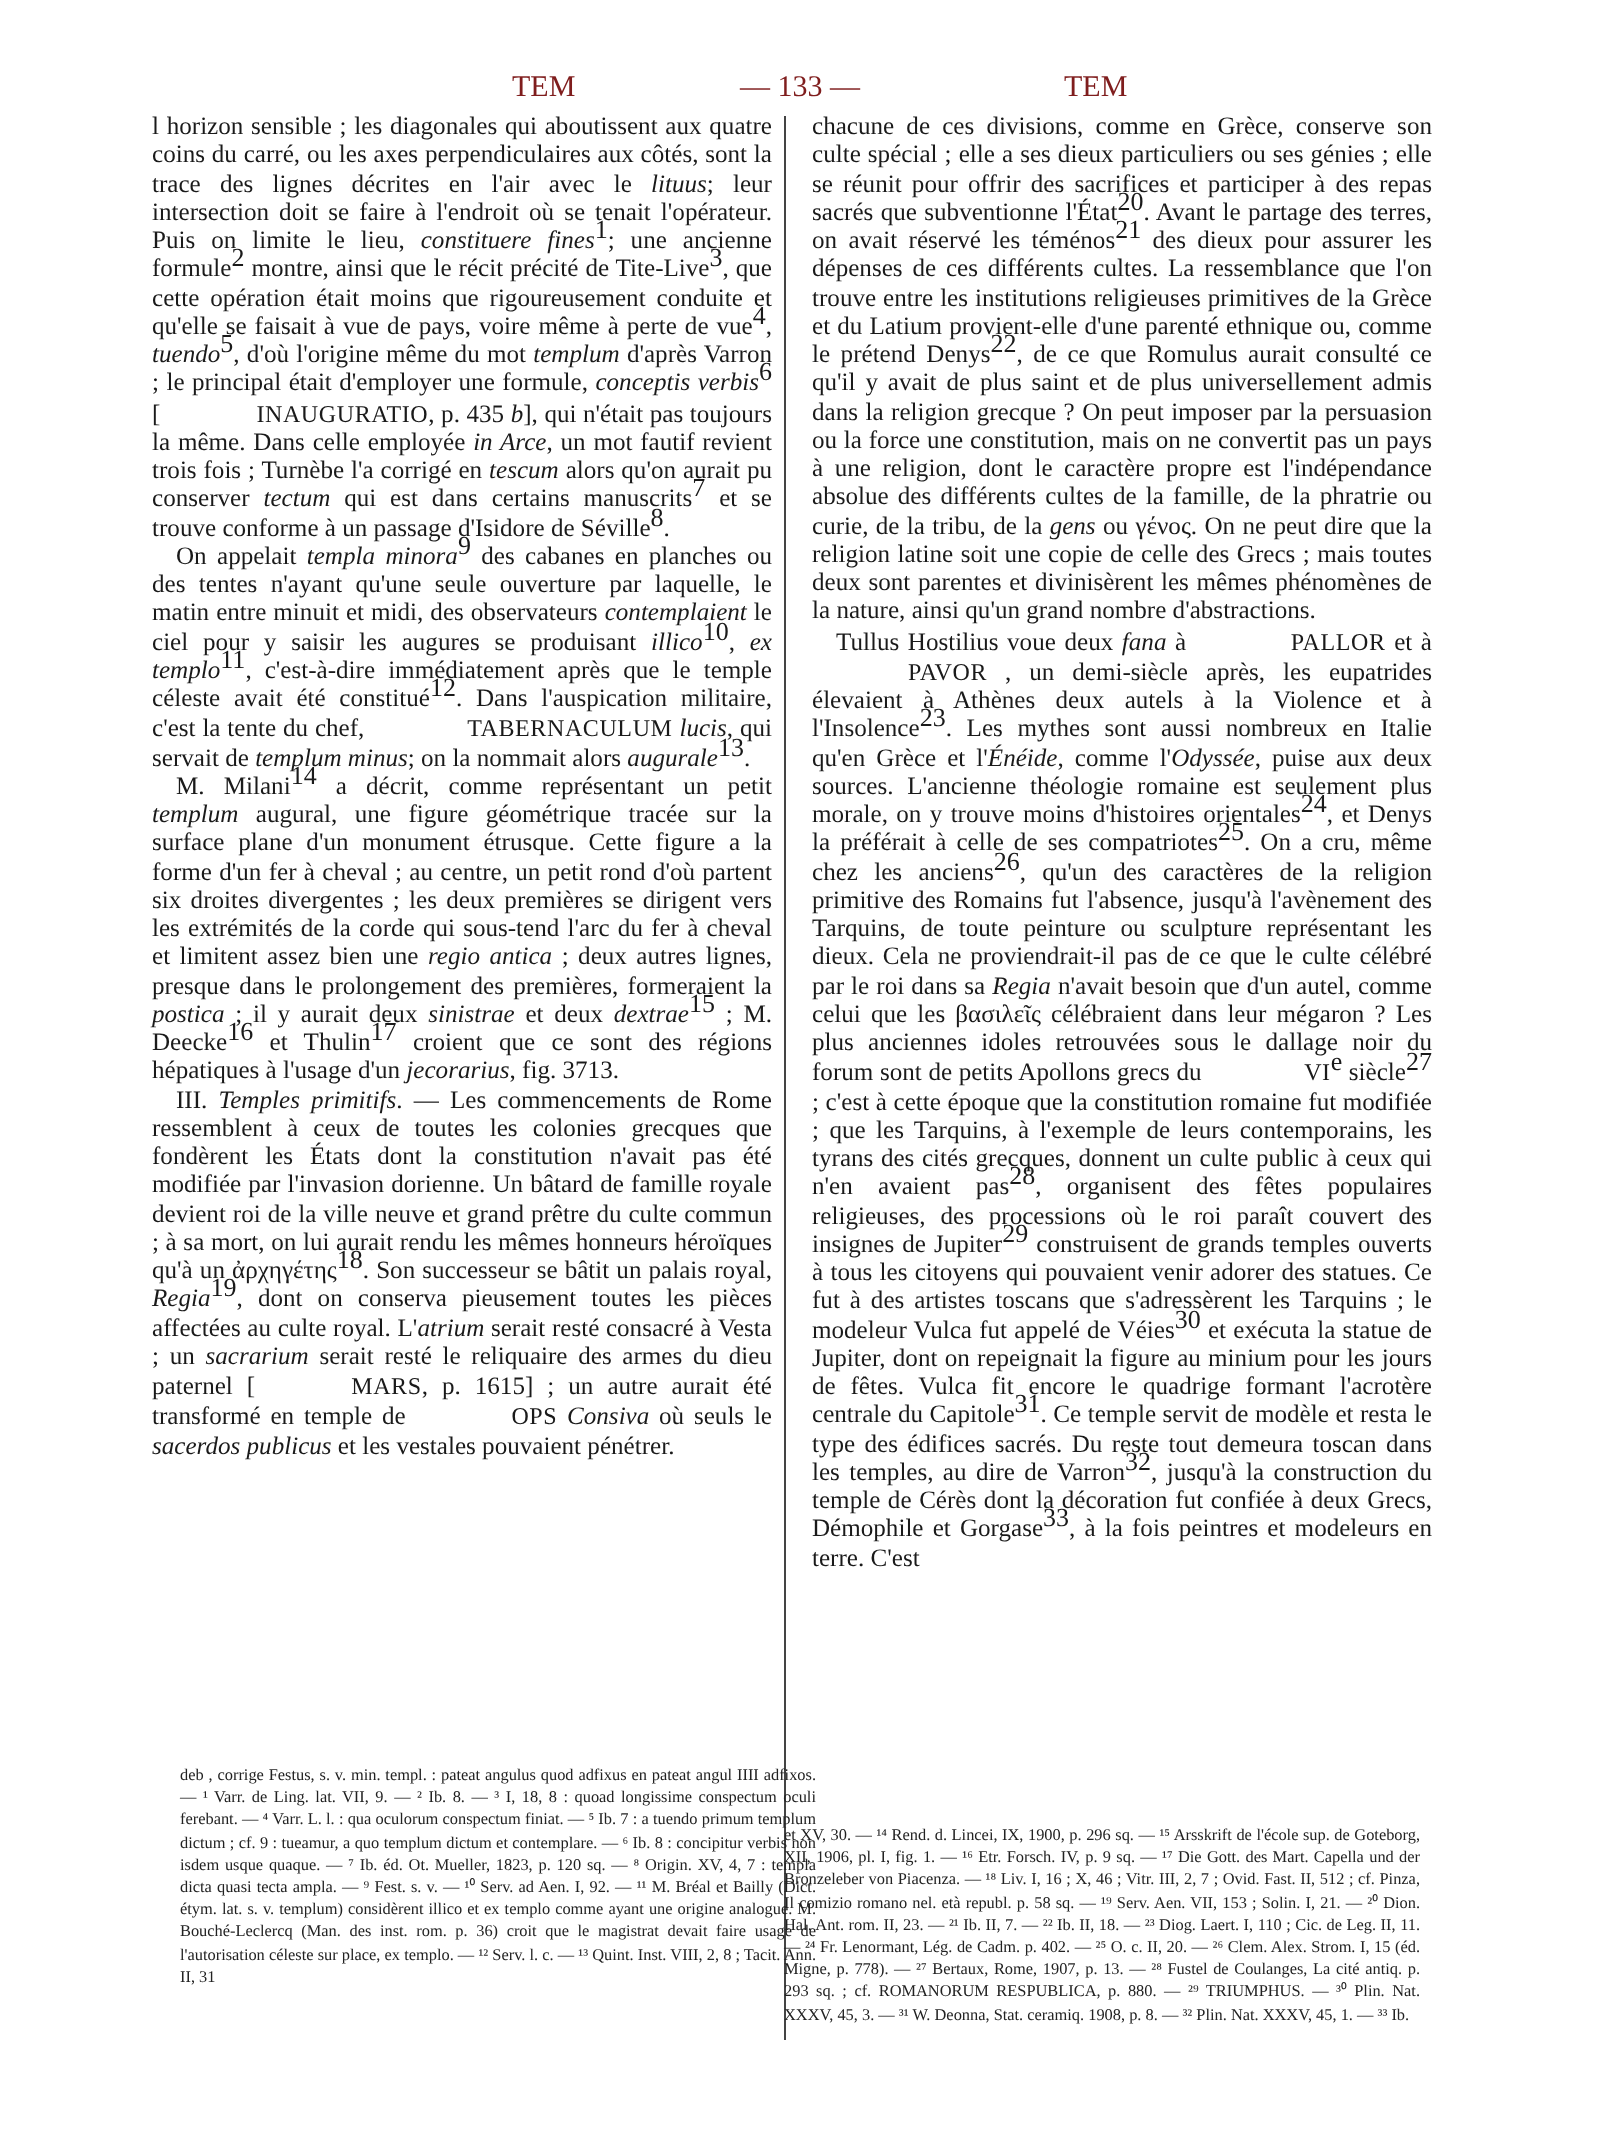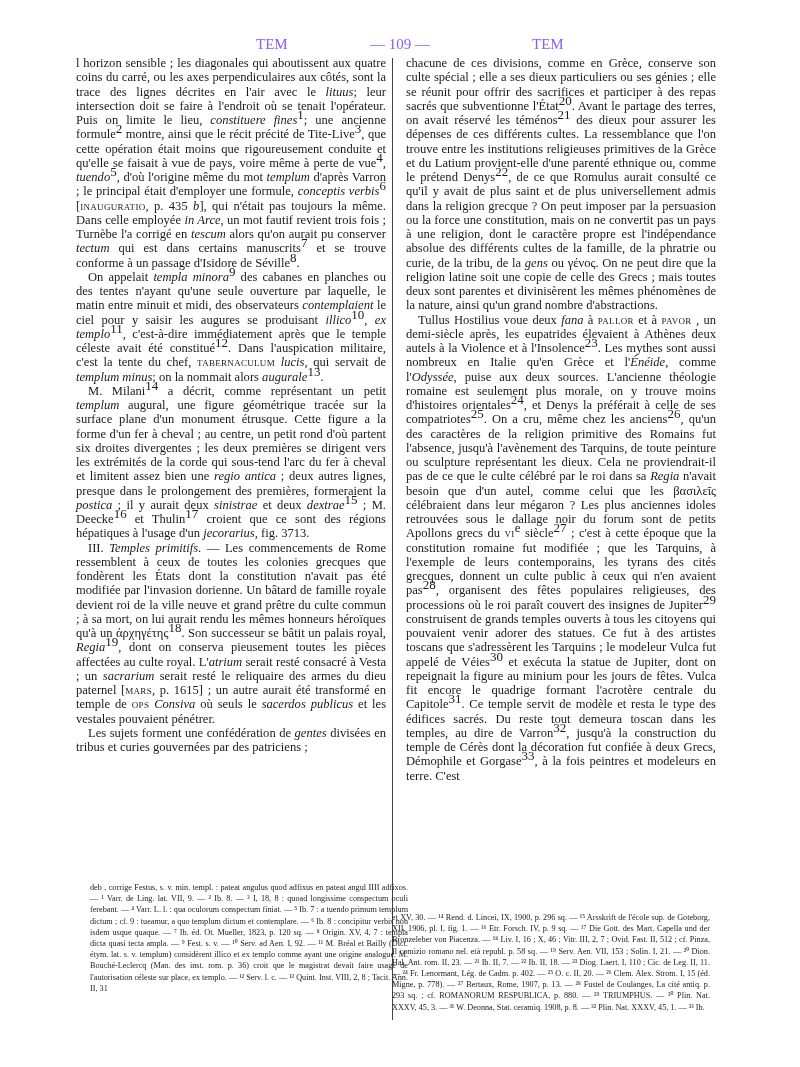--- a/index.html
+++ b/index.html
@@ -1,60 +1,59 @@
 <!DOCTYPE html>
 <html><head>
 <meta charset="utf-8">
 <style>
   html, body { margin: 0; padding: 0; background: #ffffff; }
   body { width: 800px; height: 1067px; position: relative; overflow: hidden;
          font-family: "DejaVu Serif", "Liberation Serif", serif; color: #1a1a1a; }
   .header { position: absolute; top: 36px; left: 0; width: 632px; height: 20px;
-            font-family: "Liberation Serif", serif; font-size: 15px; color: #8b5cf6; }
+            font-family: "Liberation Serif", serif; font-size: 15px; color: #7f1d1d; }
   .header .left { position: absolute; left: 256px; }
   .header .center { position: absolute; left: 360px; width: 80px; text-align: center; }
   .header .right { position: absolute; left: 532px; }
   .col { position: absolute; top: 56px; width: 310px;
          font-family: "Liberation Serif", serif; font-size: 12.55px; line-height: 14.25px;
          text-align: justify; hyphens: none; }
   .col.left { left: 76px; }
   .col.right { left: 406px; }
   .col p { margin: 0; text-indent: 0; }
   .col p.indent { text-indent: 12px; }
   .col i { font-style: italic; }
-  .sc { font-variant: small-caps; font-size: 13px; letter-spacing: 0.3px; }
+  .sc { font-variant: small-caps; font-size: 17px; letter-spacing: 0.3px; margin-left: 48px; }
   sup { font-size: 13px; line-height: 0; vertical-align: 5px; }
   .divider { position: absolute; left: 392px; top: 58px; width: 1px; height: 962px; background: #444; }
   .notes { position: absolute; width: 318px;
            font-family: "Liberation Serif", serif; font-size: 8.2px; line-height: 11.2px;
            text-align: justify; color: #222; }
   .notes.left { left: 90px; top: 882px; }
   .notes.right { left: 392px; top: 882px; margin-top: 30px; }
 </style>
 </head>
 <body>
 
 <div class="header">
   <span class="left">TEM</span>
-  <span class="center">— 109 —</span>
+  <span class="center">— 133 —</span>
   <span class="right">TEM</span>
 </div>
 
 <div class="divider"></div>
 
 <div class="col left">
   <p><span>l horizon sensible ; les diagonales qui aboutissent aux quatre coins du carré, ou les axes perpendiculaires aux côtés, sont la trace des lignes décrites en l'air avec le </span><i>lituus</i><span>; leur intersection doit se faire à l'endroit où se tenait l'opérateur. Puis on limite le lieu, </span><i>constituere fines</i><sup>1</sup><span>; une ancienne formule</span><sup>2</sup><span> montre, ainsi que le récit précité de Tite-Live</span><sup>3</sup><span>, que cette opération était moins que rigoureusement conduite et qu'elle se faisait à vue de pays, voire même à perte de vue</span><sup>4</sup><span>, </span><i>tuendo</i><sup>5</sup><span>, d'où l'origine même du mot </span><i>templum</i><span> d'après Varron ; le principal était d'employer une formule, </span><i>conceptis verbis</i><sup>6</sup><span> [</span><span class="sc">inauguratio</span><span>, p. 435 </span><i>b</i><span>], qui n'était pas toujours la même. Dans celle employée </span><i>in Arce</i><span>, un mot fautif revient trois fois ; Turnèbe l'a corrigé en </span><i>tescum</i><span> alors qu'on aurait pu conserver </span><i>tectum</i><span> qui est dans certains manuscrits</span><sup>7</sup><span> et se trouve conforme à un passage d'Isidore de Séville</span><sup>8</sup><span>.</span></p>
 
   <p class="indent"><span>On appelait </span><i>templa minora</i><sup>9</sup><span> des cabanes en planches ou des tentes n'ayant qu'une seule ouverture par laquelle, le matin entre minuit et midi, des observateurs </span><i>contemplaient</i><span> le ciel pour y saisir les augures se produisant </span><i>illico</i><sup>10</sup><span>, </span><i>ex templo</i><sup>11</sup><span>, c'est-à-dire immédiatement après que le temple céleste avait été constitué</span><sup>12</sup><span>. Dans l'auspication militaire, c'est la tente du chef, </span><span class="sc">tabernaculum</span> <i>lucis</i><span>, qui servait de </span><i>templum minus</i><span>; on la nommait alors </span><i>augurale</i><sup>13</sup><span>.</span></p>
 
   <p class="indent"><span>M. Milani</span><sup>14</sup><span> a décrit, comme représentant un petit </span><i>templum</i><span> augural, une figure géométrique tracée sur la surface plane d'un monument étrusque. Cette figure a la forme d'un fer à cheval ; au centre, un petit rond d'où partent six droites divergentes ; les deux premières se dirigent vers les extrémités de la corde qui sous-tend l'arc du fer à cheval et limitent assez bien une </span><i>regio antica</i><span> ; deux autres lignes, presque dans le prolongement des premières, formeraient la </span><i>postica</i><span> ; il y aurait deux </span><i>sinistrae</i><span> et deux </span><i>dextrae</i><sup>15</sup><span> ; M. Deecke</span><sup>16</sup><span> et Thulin</span><sup>17</sup><span> croient que ce sont des régions hépatiques à l'usage d'un </span><i>jecorarius</i><span>, fig. 3713.</span></p>
 
   <p class="indent"><span>III. </span><i>Temples primitifs</i><span>. — Les commencements de Rome ressemblent à ceux de toutes les colonies grecques que fondèrent les États dont la constitution n'avait pas été modifiée par l'invasion dorienne. Un bâtard de famille royale devient roi de la ville neuve et grand prêtre du culte commun ; à sa mort, on lui aurait rendu les mêmes honneurs héroïques qu'à un </span><span>ἀρχηγέτης</span><sup>18</sup><span>. Son successeur se bâtit un palais royal, </span><i>Regia</i><sup>19</sup><span>, dont on conserva pieusement toutes les pièces affectées au culte royal. L'</span><i>atrium</i><span> serait resté consacré à Vesta ; un </span><i>sacrarium</i><span> serait resté le reliquaire des armes du dieu paternel [</span><span class="sc">mars</span><span>, p. 1615] ; un autre aurait été transformé en temple de </span><span class="sc">ops</span><span> </span><i>Consiva</i><span> où seuls le </span><i>sacerdos publicus</i><span> et les vestales pouvaient pénétrer.</span></p>
 
-  <p class="indent"><span>Les sujets forment une confédération de </span><i>gentes</i><span> divisées en tribus et curies gouvernées par des patriciens ;</span></p>
 </div>
 
 <div class="col right">
   <p><span>chacune de ces divisions, comme en Grèce, conserve son culte spécial ; elle a ses dieux particuliers ou ses génies ; elle se réunit pour offrir des sacrifices et participer à des repas sacrés que subventionne l'État</span><sup>20</sup><span>. Avant le partage des terres, on avait réservé les téménos</span><sup>21</sup><span> des dieux pour assurer les dépenses de ces différents cultes. La ressemblance que l'on trouve entre les institutions religieuses primitives de la Grèce et du Latium provient-elle d'une parenté ethnique ou, comme le prétend Denys</span><sup>22</sup><span>, de ce que Romulus aurait consulté ce qu'il y avait de plus saint et de plus universellement admis dans la religion grecque ? On peut imposer par la persuasion ou la force une constitution, mais on ne convertit pas un pays à une religion, dont le caractère propre est l'indépendance absolue des différents cultes de la famille, de la phratrie ou curie, de la tribu, de la </span><i>gens</i><span> ou </span><span>γένος</span><span>. On ne peut dire que la religion latine soit une copie de celle des Grecs ; mais toutes deux sont parentes et divinisèrent les mêmes phénomènes de la nature, ainsi qu'un grand nombre d'abstractions.</span></p>
 
   <p class="indent"><span>Tullus Hostilius voue deux </span><i>fana</i><span> à </span><span class="sc">pallor</span><span> et à </span><span class="sc">pavor</span><span> , un demi-siècle après, les eupatrides élevaient à Athènes deux autels à la Violence et à l'Insolence</span><sup>23</sup><span>. Les mythes sont aussi nombreux en Italie qu'en Grèce et l'</span><i>Énéide</i><span>, comme l'</span><i>Odyssée</i><span>, puise aux deux sources. L'ancienne théologie romaine est seulement plus morale, on y trouve moins d'histoires orientales</span><sup>24</sup><span>, et Denys la préférait à celle de ses compatriotes</span><sup>25</sup><span>. On a cru, même chez les anciens</span><sup>26</sup><span>, qu'un des caractères de la religion primitive des Romains fut l'absence, jusqu'à l'avènement des Tarquins, de toute peinture ou sculpture représentant les dieux. Cela ne proviendrait-il pas de ce que le culte célébré par le roi dans sa </span><i>Regia</i><span> n'avait besoin que d'un autel, comme celui que les </span><span>βασιλεῖς</span><span> célébraient dans leur mégaron ? Les plus anciennes idoles retrouvées sous le dallage noir du forum sont de petits Apollons grecs du </span><span class="sc">vi</span><sup>e</sup><span> siècle</span><sup>27</sup><span> ; c'est à cette époque que la constitution romaine fut modifiée ; que les Tarquins, à l'exemple de leurs contemporains, les tyrans des cités grecques, donnent un culte public à ceux qui n'en avaient pas</span><sup>28</sup><span>, organisent des fêtes populaires religieuses, des processions où le roi paraît couvert des insignes de Jupiter</span><sup>29</sup><span> construisent de grands temples ouverts à tous les citoyens qui pouvaient venir adorer des statues. Ce fut à des artistes toscans que s'adressèrent les Tarquins ; le modeleur Vulca fut appelé de Véies</span><sup>30</sup><span> et exécuta la statue de Jupiter, dont on repeignait la figure au minium pour les jours de fêtes. Vulca fit encore le quadrige formant l'acrotère centrale du Capitole</span><sup>31</sup><span>. Ce temple servit de modèle et resta le type des édifices sacrés. Du reste tout demeura toscan dans les temples, au dire de Varron</span><sup>32</sup><span>, jusqu'à la construction du temple de Cérès dont la décoration fut confiée à deux Grecs, Démophile et Gorgase</span><sup>33</sup><span>, à la fois peintres et modeleurs en terre. C'est</span></p>
 </div>
 
 <div class="notes left">deb , corrige Festus, s. v. min. templ. : pateat angulus quod adfixus en pateat angul IIII adfixos. — ¹ Varr. de Ling. lat. VII, 9. — ² Ib. 8. — ³ I, 18, 8 : quoad longissime conspectum oculi ferebant. — ⁴ Varr. L. l. : qua oculorum conspectum finiat. — ⁵ Ib. 7 : a tuendo primum templum dictum ; cf. 9 : tueamur, a quo templum dictum et contemplare. — ⁶ Ib. 8 : concipitur verbis non isdem usque quaque. — ⁷ Ib. éd. Ot. Mueller, 1823, p. 120 sq. — ⁸ Origin. XV, 4, 7 : templa dicta quasi tecta ampla. — ⁹ Fest. s. v. — ¹⁰ Serv. ad Aen. I, 92. — ¹¹ M. Bréal et Bailly (Dict. étym. lat. s. v. templum) considèrent illico et ex templo comme ayant une origine analogue. M. Bouché-Leclercq (Man. des inst. rom. p. 36) croit que le magistrat devait faire usage de l'autorisation céleste sur place, ex templo. — ¹² Serv. l. c. — ¹³ Quint. Inst. VIII, 2, 8 ; Tacit. Ann. II, 31</div>
 <div class="notes right">et XV, 30. — ¹⁴ Rend. d. Lincei, IX, 1900, p. 296 sq. — ¹⁵ Arsskrift de l'école sup. de Goteborg, XII, 1906, pl. I, fig. 1. — ¹⁶ Etr. Forsch. IV, p. 9 sq. — ¹⁷ Die Gott. des Mart. Capella und der Bronzeleber von Piacenza. — ¹⁸ Liv. I, 16 ; X, 46 ; Vitr. III, 2, 7 ; Ovid. Fast. II, 512 ; cf. Pinza, Il comizio romano nel. età republ. p. 58 sq. — ¹⁹ Serv. Aen. VII, 153 ; Solin. I, 21. — ²⁰ Dion. Hal. Ant. rom. II, 23. — ²¹ Ib. II, 7. — ²² Ib. II, 18. — ²³ Diog. Laert. I, 110 ; Cic. de Leg. II, 11. — ²⁴ Fr. Lenormant, Lég. de Cadm. p. 402. — ²⁵ O. c. II, 20. — ²⁶ Clem. Alex. Strom. I, 15 (éd. Migne, p. 778). — ²⁷ Bertaux, Rome, 1907, p. 13. — ²⁸ Fustel de Coulanges, La cité antiq. p. 293 sq. ; cf. ROMANORUM RESPUBLICA, p. 880. — ²⁹ TRIUMPHUS. — ³⁰ Plin. Nat. XXXV, 45, 3. — ³¹ W. Deonna, Stat. ceramiq. 1908, p. 8. — ³² Plin. Nat. XXXV, 45, 1. — ³³ Ib.</div>

